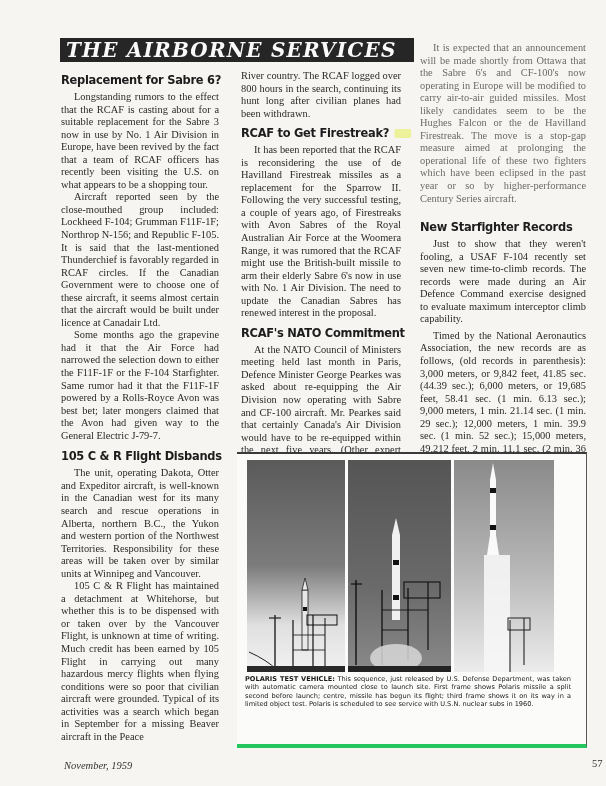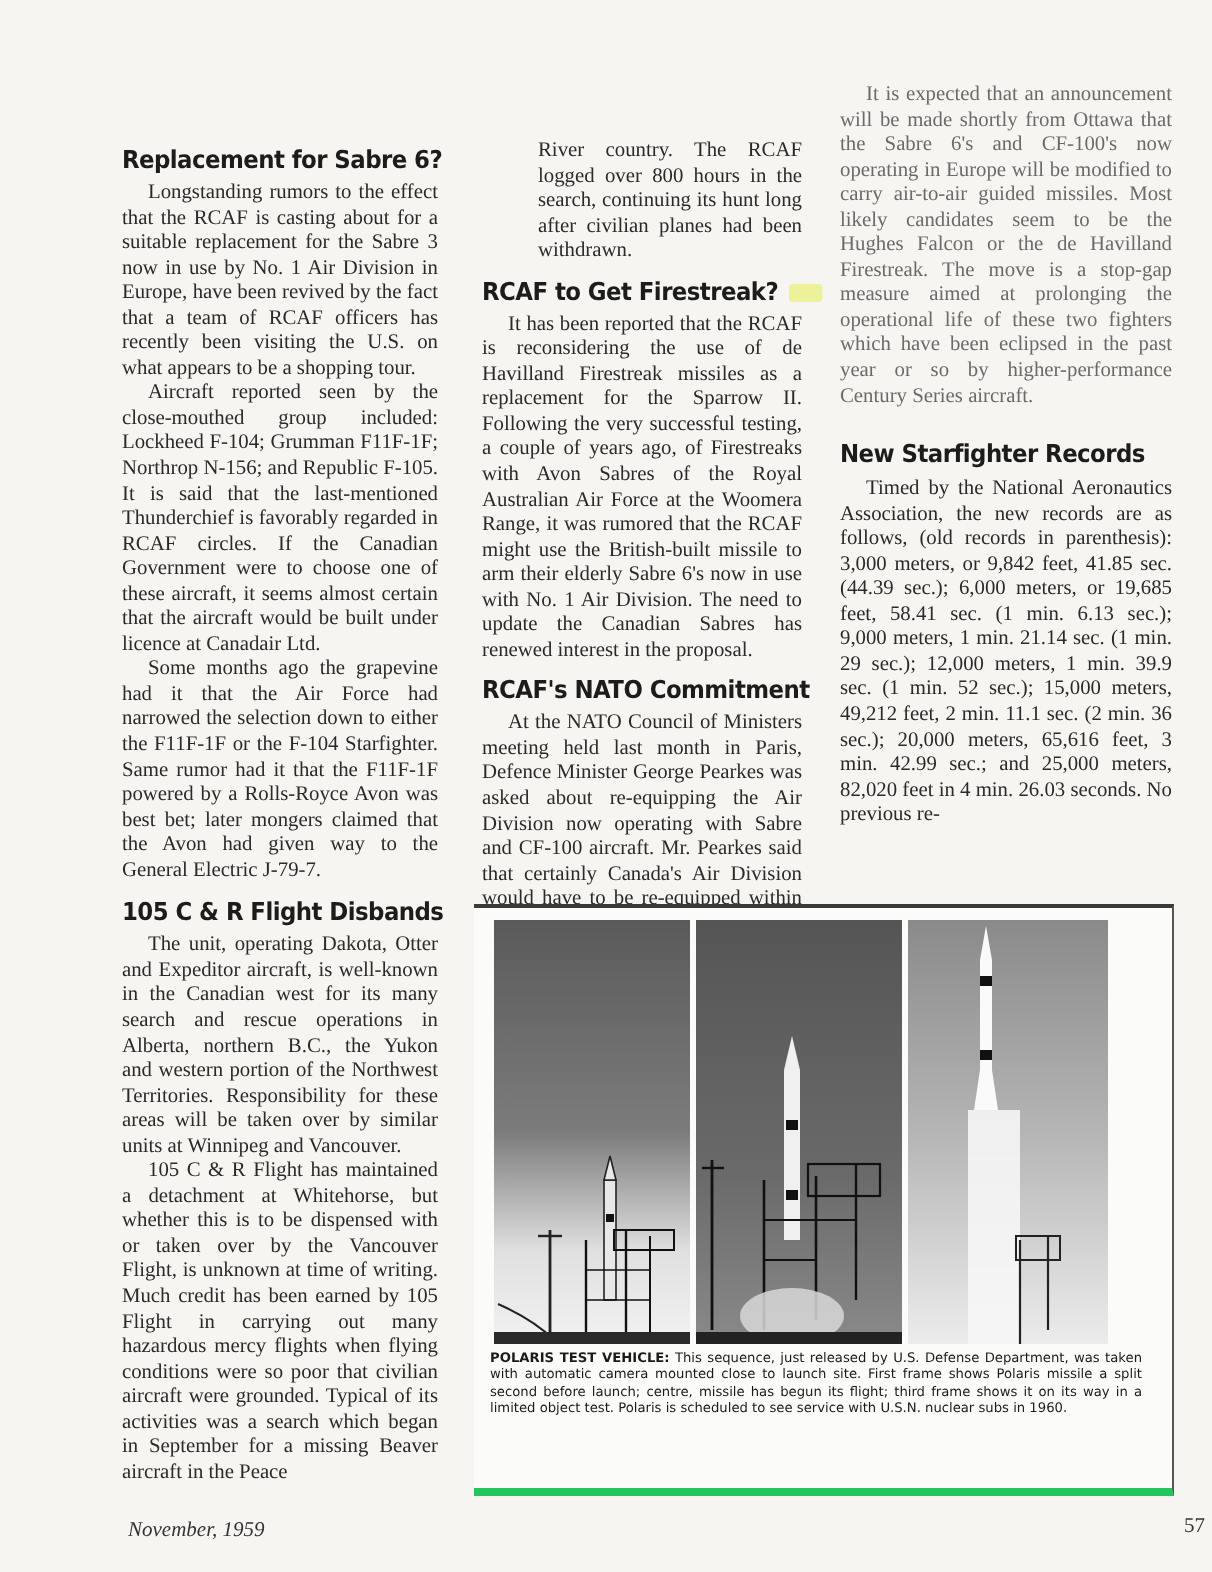--- a/index.html
+++ b/index.html
@@ -18,21 +18,21 @@
     color: #fafafa;
     font-family: "DejaVu Serif", serif;
     font-weight: bold; font-style: italic;
     font-size: 20px; letter-spacing: 1.2px;
     line-height: 24px; padding-left: 6px; box-sizing: border-box;
     white-space: nowrap; overflow: hidden;
   }
 
   .col { position: absolute; font-size: 10.4px; line-height: 12.55px; text-align: justify; }
   .col p { margin: 0; text-indent: 13px; }
-  .col p.noindent { text-indent: 0; margin-left: 28px; }
+  .col p.noindent { text-indent: 0; }
   .col h2 {
     margin: 2px 0 3px 0;
     font-family: "DejaVu Sans", sans-serif; font-weight: bold;
     font-size: 12.3px; line-height: 16px; letter-spacing: -0.3px;
     color: #1c1c1c; text-align: left;
     transform: scaleX(0.93); transform-origin: left center; white-space: nowrap;
   }
   .c1 { left: 61px; top: 70px; width: 158px; }
   .c2 { left: 241px; top: 70px; width: 160px; }
   .c3 { left: 420px; top: 42px; width: 166px; }
@@ -57,20 +57,21 @@
   .caption b { font-weight: bold; }
 
   .footer-date { position: absolute; left: 64px; top: 760px; font-style: italic; font-size: 10.5px; color: #333; }
   .footer-page { position: absolute; left: 548px; top: 758px; font-size: 10.5px; color: #333; padding-left: 44px; }
 </style>
 </head>
 <body>
 
 <div class="page">
 
+  <div class="masthead">THE AIRBORNE SERVICES</div>
 
   <div class="col c1">
     <h2>Replacement for Sabre 6?</h2>
     <p>Longstanding rumors to the effect that the RCAF is casting about for a suitable replacement for the Sabre 3 now in use by No. 1 Air Division in Europe, have been revived by the fact that a team of RCAF officers has recently been visiting the U.S. on what appears to be a shopping tour.</p>
     <p>Aircraft reported seen by the close-mouthed group included: Lockheed F-104; Grumman F11F-1F; Northrop N-156; and Republic F-105. It is said that the last-mentioned Thunderchief is favorably regarded in RCAF circles. If the Canadian Government were to choose one of these aircraft, it seems almost certain that the aircraft would be built under licence at Canadair Ltd.</p>
     <p>Some months ago the grapevine had it that the Air Force had narrowed the selection down to either the F11F-1F or the F-104 Starfighter. Same rumor had it that the F11F-1F powered by a Rolls-Royce Avon was best bet; later mongers claimed that the Avon had given way to the General Electric J-79-7.</p>
     <h2 style="margin-top:6px">105 C &amp; R Flight Disbands</h2>
     <p>The unit, operating Dakota, Otter and Expeditor aircraft, is well-known in the Canadian west for its many search and rescue operations in Alberta, northern B.C., the Yukon and western portion of the Northwest Territories. Responsibility for these areas will be taken over by similar units at Winnipeg and Vancouver.</p>
     <p>105 C &amp; R Flight has maintained a detachment at Whitehorse, but whether this is to be dispensed with or taken over by the Vancouver Flight, is unknown at time of writing. Much credit has been earned by 105 Flight in carrying out many hazardous mercy flights when flying conditions were so poor that civilian aircraft were grounded. Typical of its activities was a search which began in September for a missing Beaver aircraft in the Peace</p>
   </div>
@@ -79,20 +80,21 @@
     <p class="noindent">River country. The RCAF logged over 800 hours in the search, continuing its hunt long after civilian planes had been withdrawn.</p>
     <h2 style="margin-top:5px"><span>RCAF to Get Firestreak?</span><span class="hl"></span></h2>
     <p>It has been reported that the RCAF is reconsidering the use of de Havilland Firestreak missiles as a replacement for the Sparrow II. Following the very successful testing, a couple of years ago, of Firestreaks with Avon Sabres of the Royal Australian Air Force at the Woomera Range, it was rumored that the RCAF might use the British-built missile to arm their elderly Sabre 6's now in use with No. 1 Air Division. The need to update the Canadian Sabres has renewed interest in the proposal.</p>
     <h2 style="margin-top:5px">RCAF's NATO Commitment</h2>
     <p>At the NATO Council of Ministers meeting held last month in Paris, Defence Minister George Pearkes was asked about re-equipping the Air Division now operating with Sabre and CF-100 aircraft. Mr. Pearkes said that certainly Canada's Air Division would have to be re-equipped within the next five years. (Other expert opinion has it that the time will not be longer than three or four years).</p>
   </div>
 
   <div class="col c3">
     <p class="faint">It is expected that an announcement will be made shortly from Ottawa that the Sabre 6's and CF-100's now operating in Europe will be modified to carry air-to-air guided missiles. Most likely candidates seem to be the Hughes Falcon or the de Havilland Firestreak. The move is a stop-gap measure aimed at prolonging the operational life of these two fighters which have been eclipsed in the past year or so by higher-performance Century Series aircraft.</p>
     <h2 style="margin-top:14px">New Starfighter Records</h2>
+    <p>Just to show that they weren't fooling, a USAF F-104 recently set seven new time-to-climb records. The records were made during an Air Defence Command exercise designed to evaluate maximum interceptor climb capability.</p>
     <p style="margin-top:4px">Timed by the National Aeronautics Association, the new records are as follows, (old records in parenthesis): 3,000 meters, or 9,842 feet, 41.85 sec. (44.39 sec.); 6,000 meters, or 19,685 feet, 58.41 sec. (1 min. 6.13 sec.); 9,000 meters, 1 min. 21.14 sec. (1 min. 29 sec.); 12,000 meters, 1 min. 39.9 sec. (1 min. 52 sec.); 15,000 meters, 49,212 feet, 2 min. 11.1 sec. (2 min. 36 sec.); 20,000 meters, 65,616 feet, 3 min. 42.99 sec.; and 25,000 meters, 82,020 feet in 4 min. 26.03 seconds. No previous re-</p>
   </div>
 
   <div class="figure">
     <div class="frames">
 
       <div class="frame" style="left:2px;width:98px">
         <svg width="98" height="212" viewBox="0 0 98 212">
           <defs>
             <linearGradient id="sky1" x1="0" y1="0" x2="0" y2="1">

